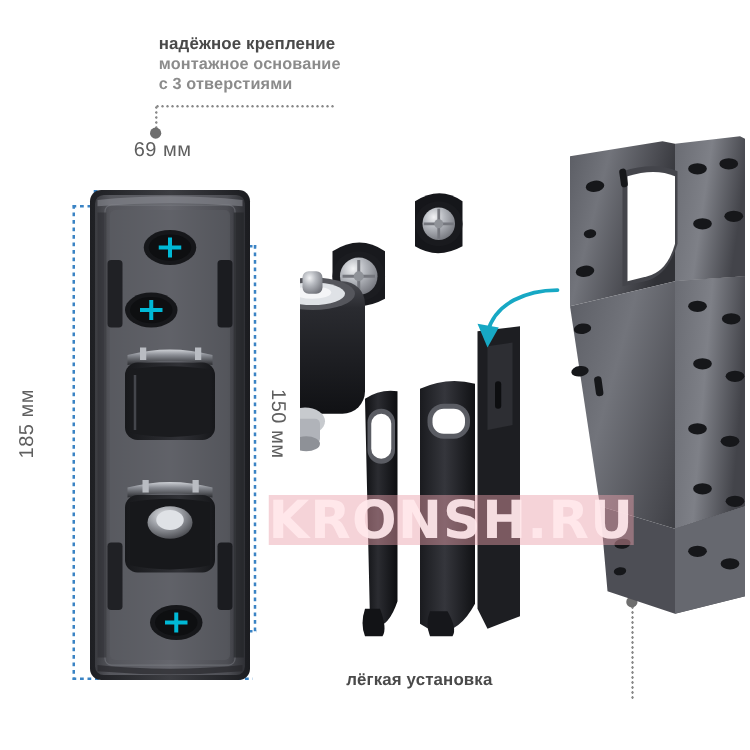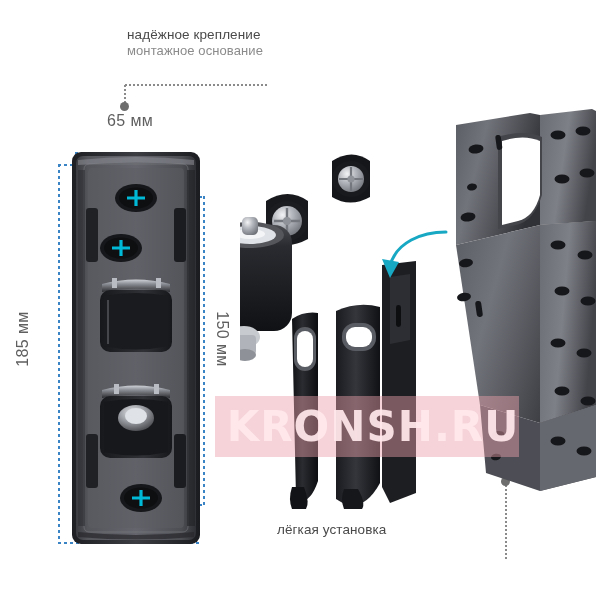--- a/index.html
+++ b/index.html
@@ -6,29 +6,29 @@
   body{
     width:600px;height:600px;background:#ffffff;overflow:hidden;
     font-family:"Liberation Sans","DejaVu Sans",sans-serif;
     -webkit-font-smoothing:antialiased;
   }
   #stage{position:relative;width:600px;height:600px;background:#fff;overflow:hidden;}
 
   
   .callout{position:absolute;}
   .callout .hl{
-    font-size:13.5px;font-weight:normal;color:#4a4a4a;letter-spacing:.1px;
+    font-size:13.5px;font-weight:bold;color:#4a4a4a;letter-spacing:.1px;
     line-height:16px;white-space:nowrap;
   }
   .callout .sub{
-    font-size:13px;font-weight:normal;color:#8b8b8b;letter-spacing:.1px;
+    font-size:13px;font-weight:bold;color:#8b8b8b;letter-spacing:.1px;
     line-height:16px;white-space:nowrap;
   }
   #callout-top{left:127px;top:27px;}
-  #callout-bottom{left:277px;top:522px;}
+  #callout-bottom{left:277px;top:536px;}
 
   
   .leader-h{
     position:absolute;height:2px;
     background-image:radial-gradient(circle,#8a8a8a 0.9px,transparent 1.1px);
     background-size:4px 2px;background-repeat:repeat-x;
   }
   .leader-v{
     position:absolute;width:2px;
     background-image:radial-gradient(circle,#8a8a8a 0.9px,transparent 1.1px);
@@ -53,24 +53,24 @@
   
   .dim-label{
     position:absolute;color:#5f5f5f;font-size:16px;letter-spacing:.4px;white-space:nowrap;
   }
   #dim-51{left:107px;top:112px;}
   #dim-185{left:-5px;top:330px;transform:rotate(-90deg);transform-origin:center center;}
   #dim-150{left:194px;top:330px;transform:rotate(90deg);transform-origin:center center;}
 
   
   #watermark{
-    position:absolute;left:215px;top:396px;width:292px;height:61px;
+    position:absolute;left:215px;top:396px;width:292px;height:40px;
     background:rgba(233,160,170,0.46);
     display:flex;align-items:center;justify-content:center;
-    overflow:hidden;pointer-events:none;padding-left:12px;
+    overflow:hidden;pointer-events:none;
   }
   #watermark-text{
     font-family:"DejaVu Sans",sans-serif;
     font-size:42px;font-weight:bold;letter-spacing:1px;
     color:rgba(255,232,236,0.92);
     line-height:42px;white-space:nowrap;
   }
 
   
   .art{position:absolute;}
@@ -79,20 +79,21 @@
   #arrow-art{left:370px;top:228px;}
 </style>
 </head>
 <body>
 
 <div id="stage">
 
   <div class="callout" id="callout-top">
     <div class="hl">надёжное крепление</div>
     <div class="sub">монтажное основание</div>
+    <div class="sub">с 3 отверстиями</div>
   </div>
   <div class="leader-h" style="left:124px;top:84px;width:144px;"></div>
   <div class="leader-v" style="left:124px;top:84px;height:20px;"></div>
   <div class="leader-dot" style="left:120px;top:102px;"></div>
 
   <div class="callout" id="callout-bottom">
     <div class="hl">лёгкая установка</div>
   </div>
   <div class="leader-v" style="left:505px;top:484px;height:76px;"></div>
   <div class="leader-dot" style="left:501px;top:477px;"></div>
@@ -102,21 +103,21 @@
   <div class="dim-v" style="left:189px;top:152px;height:16px;"></div>
 
   <div class="dim-v" style="left:58px;top:164px;height:380px;"></div>
   <div class="dim-h" style="left:58px;top:164px;width:22px;"></div>
   <div class="dim-h" style="left:58px;top:542px;width:144px;"></div>
 
   <div class="dim-v" style="left:203px;top:196px;height:310px;"></div>
   <div class="dim-h" style="left:181px;top:196px;width:24px;"></div>
   <div class="dim-h" style="left:181px;top:504px;width:24px;"></div>
 
-  <div class="dim-label" id="dim-51">65 мм</div>
+  <div class="dim-label" id="dim-51">69 мм</div>
   <div class="dim-label" id="dim-185">185 мм</div>
   <div class="dim-label" id="dim-150">150 мм</div>
 
   <div class="art" id="wall-plate-art">
     <svg width="136" height="396" viewBox="0 0 136 396" xmlns="http://www.w3.org/2000/svg">
       <defs>
         <linearGradient id="plateBody" x1="0" y1="0" x2="1" y2="0">
           <stop offset="0" stop-color="#3a3b40"></stop>
           <stop offset="0.10" stop-color="#55565c"></stop>
           <stop offset="0.50" stop-color="#65666d"></stop>

